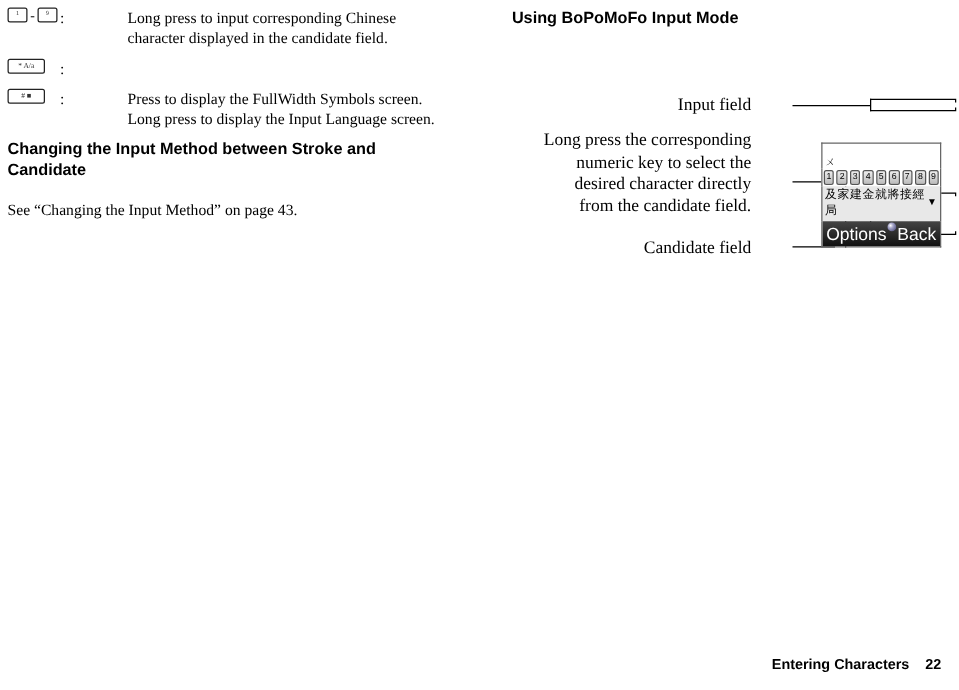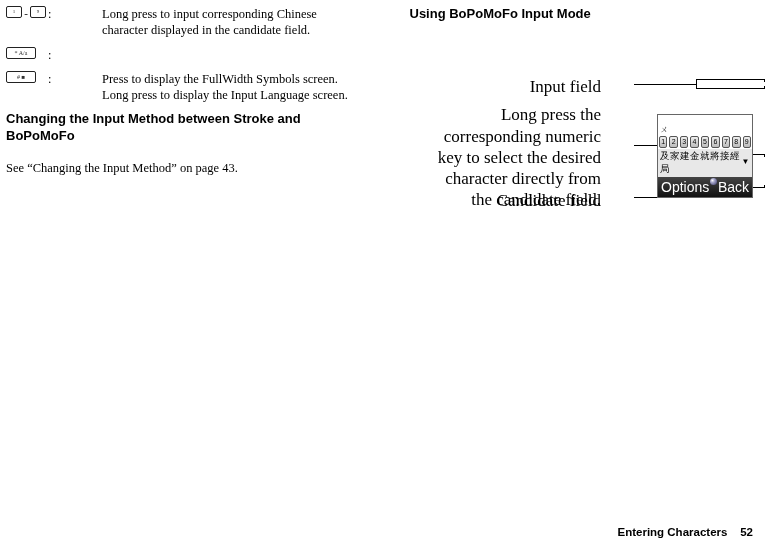--- a/index.html
+++ b/index.html
@@ -75,21 +75,21 @@
     margin-top: 16px;
   }
   .diagram {
     position: relative;
     margin-top: 40px;
     height: 170px;
   }
   .dlabel {
     position: absolute;
     text-align: right;
-    font-size: 17px;
+    font-size: 14px;
     line-height: 1.25;
   }
   .dlabel.inputf { right: 152px; top: 14px; width: 120px; }
   .dlabel.longp  { right: 152px; top: 42px; width: 170px; }
   .dlabel.candf  { right: 152px; top: 128px; width: 140px; }
   .dline {
     position: absolute;
     background: #000;
   }
   
@@ -216,21 +216,21 @@
       <div class="key-area">
         <span class="keybox" style="width:28px;font-size:6px;"># ■</span>
       </div>
       <div class="colon-area"><span class="colon">:</span></div>
       <div class="text-area">
         <div>Press to display the FullWidth Symbols screen.</div>
         <div>Long press to display the Input Language screen.</div>
       </div>
     </div>
 
-    <div class="h1">Changing the Input Method between Stroke and BoPoMoFo</div>
+    <div class="h1">Changing the Input Method between Stroke and Candidate</div>
     <div class="subref">See “Changing the Input Method” on page 43.</div>
   </div>
 
   <div class="col col-right">
     <div class="h1" style="margin-top:0;">Using BoPoMoFo Input Mode</div>
 
     <div class="diagram">
       <div class="dlabel inputf">Input field</div>
       <div class="dlabel longp">Long press the corresponding numeric key to select the desired character directly from the candidate field.</div>
       <div class="dlabel candf">Candidate field</div>
@@ -276,14 +276,14 @@
           <span>Options</span>
           <span class="dot"></span>
           <span>Back</span>
         </div>
       </div>
     </div>
   </div>
 </div>
 
 <div class="footer">
-  <b>Entering Characters</b>&nbsp;&nbsp;&nbsp;&nbsp;<b>52</b>
+  <b>Entering Characters</b>&nbsp;&nbsp;&nbsp;&nbsp;<b>22</b>
 </div>
 
 </body></html>

